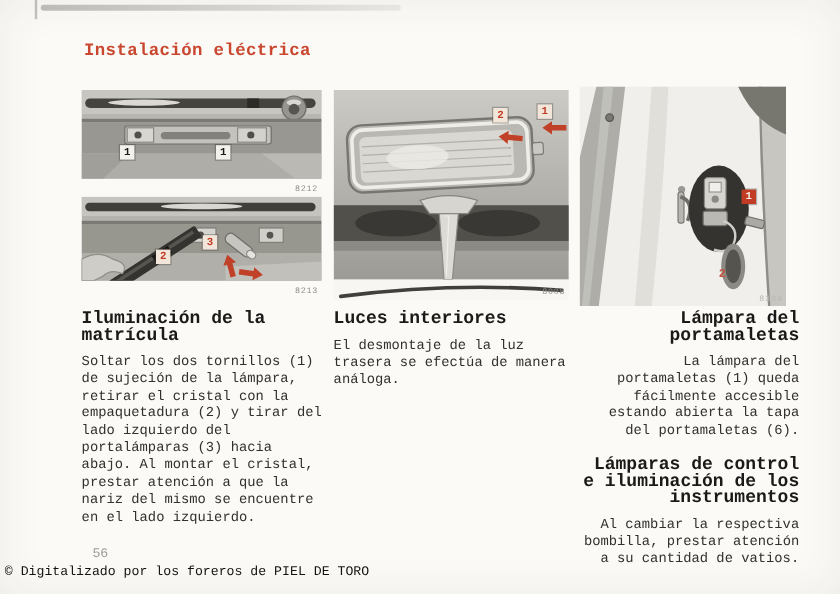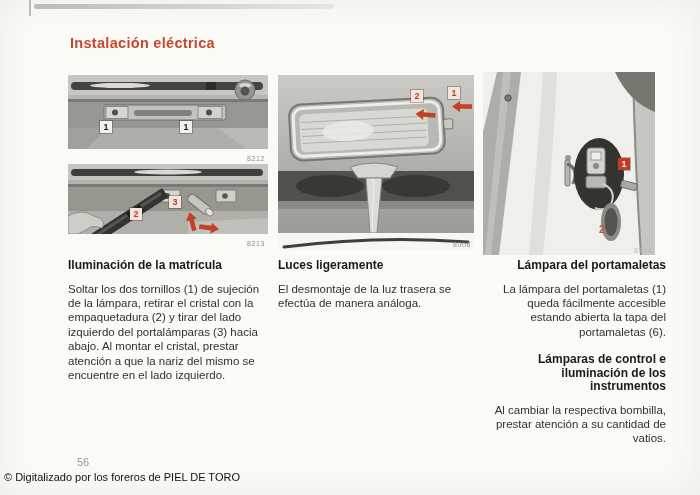--- a/index.html
+++ b/index.html
@@ -1,19 +1,19 @@
 <!DOCTYPE html>
 <html><head>
 <meta charset="utf-8">
 <style>
   html,body{margin:0;padding:0;background:#ffffff;}
   .page{
     position:relative;width:700px;height:495px;overflow:hidden;
     background:#fbfaf7;
-    font-family:Liberation Sans, sans-serif;
+    font-family:Liberation Mono, monospace;
     box-shadow:inset 0 0 36px rgba(60,58,52,.07);
   }
   .scan-artifact-top{
     position:absolute;left:34px;top:4px;width:300px;height:5px;
     background:linear-gradient(to right, rgba(120,118,112,.45), rgba(150,148,142,.15));
     border-radius:3px;filter:blur(.6px);
   }
   .scan-artifact-left{
     position:absolute;left:29px;top:0;width:2px;height:16px;
     background:rgba(110,108,102,.4);filter:blur(.4px);
@@ -34,21 +34,21 @@
     width:12px;height:12px;font-size:9px;font-weight:bold;line-height:1;
     box-shadow:0 0 0 1px rgba(60,58,52,.35);
   }
   .lbl.white{background:#f2f1ec;color:#1b1b1b;}
   .lbl.red-on-light{background:#f2e5da;color:#c23b24;}
   .lbl.red{background:#c23b24;color:#f7ece3;}
   .lbl-text{
     position:absolute;font-size:10px;font-weight:bold;color:#c4513b;
   }
   .textcol{position:absolute;top:259px;color:#33312e;}
-  .textcol h2{font-size:12px;font-weight:bold;color:#1b1a18;margin:0 0 9px 0;line-height:13.5px;}
+  .textcol h2{font-size:15px;font-weight:bold;color:#1b1a18;margin:0 0 9px 0;line-height:13.5px;}
   .textcol h2.second{margin-top:14px;}
   .textcol p{font-size:11.5px;line-height:14.4px;margin:0 0 8px 0;}
   .pagenum{position:absolute;left:77px;top:456px;font-size:11px;color:#9b9a95;}
   .copyright{position:absolute;left:4px;top:471px;font-size:11px;color:#121211;}
   .arrow{fill:#c04028;}
 </style>
 </head>
 <body>
 
 <div class="page">
@@ -207,21 +207,21 @@
       <span class="fignum" style="bottom:1px;color:#b9b8b3;">8304</span>
     </div>
   </figure>
 
   <div class="textcol" style="left:68px;width:201px;">
     <h2>Iluminación de la matrícula</h2>
     <p>Soltar los dos tornillos (1) de sujeción de la lámpara, retirar el cristal con la empaquetadura (2) y tirar del lado izquierdo del portalámparas (3) hacia abajo. Al montar el cristal, prestar atención a que la nariz del mismo se encuentre en el lado izquierdo.</p>
   </div>
 
   <div class="textcol" style="left:278px;width:198px;">
-    <h2>Luces ligeramente</h2>
+    <h2>Luces interiores</h2>
     <p>El desmontaje de la luz trasera se efectúa de manera análoga.</p>
   </div>
 
   <div class="textcol" style="left:484px;width:182px;text-align:right;">
     <h2>Lámpara del portamaletas</h2>
     <p>La lámpara del portamaletas (1) queda fácilmente accesible estando abierta la tapa del portamaletas (6).</p>
     <h2 class="second">Lámparas de control e iluminación de los instrumentos</h2>
     <p>Al cambiar la respectiva bombilla, prestar atención a su cantidad de vatios.</p>
   </div>
 

